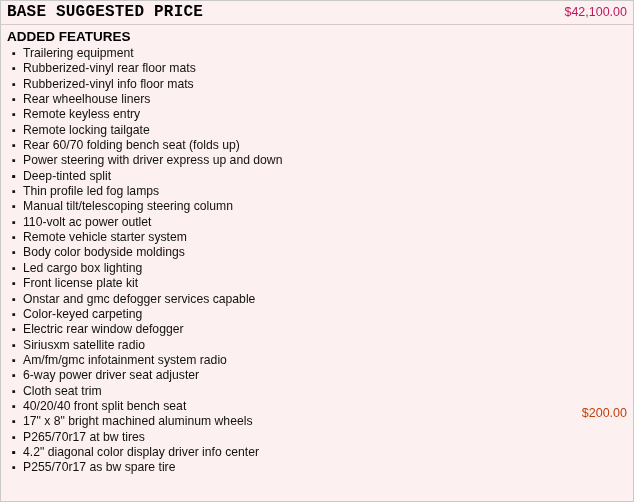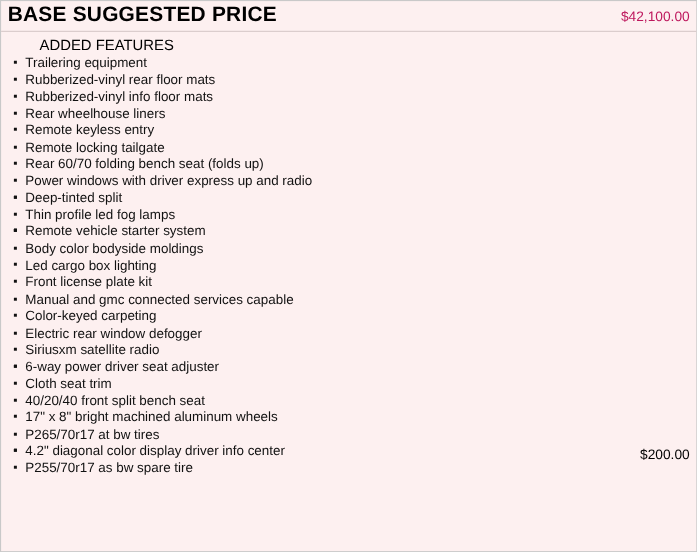--- a/index.html
+++ b/index.html
@@ -22,41 +22,41 @@
     border: 1px solid #c9c9c9;
     background: #fdf0f0;
   }
   .price-row {
     display: flex;
     align-items: baseline;
     justify-content: space-between;
     padding: 2px 6px 0 6px;
   }
   .price-row .title {
-    font-size: 19px;
+    font-size: 16px;
     font-weight: bold;
     letter-spacing: 0.2px;
     color: #000000;
+    font-family: Liberation Mono, monospace;
   }
   .price-row .amount {
     font-size: 12.5px;
     color: #be185d;
     white-space: nowrap;
   }
   .rule {
     height: 1px;
     background: #d8c9c9;
     margin: 3px 0 0 0;
   }
   .section-title {
     font-size: 13.5px;
-    font-weight: normal;
+    font-weight: bold;
     color: #000000;
     padding: 4px 6px 2px 6px;
-    margin-left: 29px;
   }
   .features {
     list-style: none;
     margin: 0;
     padding: 0 6px 0 6px;
   }
   .features li {
     position: relative;
     font-size: 12.2px;
     line-height: 15.35px;
@@ -69,21 +69,21 @@
     left: 5px;
     top: 0;
     font-size: 11px;
     line-height: 15.35px;
     color: #111111;
   }
   .side-price {
     position: absolute;
     right: 6px;
     font-size: 12.5px;
-    color: #000000;
+    color: #c2410c;
     white-space: nowrap;
   }
 </style>
 </head>
 <body>
 
 <div class="sheet">
 
   <div class="price-row">
     <div class="title">BASE SUGGESTED PRICE</div>
@@ -95,35 +95,35 @@
   <div class="section-title">ADDED FEATURES</div>
 
   <ul class="features" id="feature-list">
       <li><span class="bullet">▪</span><span>Trailering equipment</span></li>
       <li><span class="bullet">▪</span><span>Rubberized-vinyl rear floor mats</span></li>
       <li><span class="bullet">▪</span><span>Rubberized-vinyl info floor mats</span></li>
       <li><span class="bullet">▪</span><span>Rear wheelhouse liners</span></li>
       <li><span class="bullet">▪</span><span>Remote keyless entry</span></li>
       <li><span class="bullet">▪</span><span>Remote locking tailgate</span></li>
       <li><span class="bullet">▪</span><span>Rear 60/70 folding bench seat (folds up)</span></li>
-      <li><span class="bullet">▪</span><span>Power windows with driver express up and radio</span></li>
+      <li><span class="bullet">▪</span><span>Power steering with driver express up and down</span></li>
       <li><span class="bullet">▪</span></li>
       <li><span class="bullet">▪</span><span>Deep-tinted split</span></li>
       <li><span class="bullet">▪</span><span>Thin profile led fog lamps</span></li>
-      <li><span class="bullet">▪</span></li>
-      <li><span class="bullet">▪</span></li>
+      <li><span class="bullet">▪</span><span>Manual tilt/telescoping steering column</span></li>
+      <li><span class="bullet">▪</span><span>110-volt ac power outlet</span></li>
       <li><span class="bullet">▪</span><span>Remote vehicle starter system</span></li>
       <li><span class="bullet">▪</span><span>Body color bodyside moldings</span></li>
       <li><span class="bullet">▪</span><span>Led cargo box lighting</span></li>
       <li><span class="bullet">▪</span><span>Front license plate kit</span></li>
-      <li><span class="bullet">▪</span><span>Manual and gmc connected services capable</span></li>
+      <li><span class="bullet">▪</span><span>Onstar and gmc defogger services capable</span></li>
       <li><span class="bullet">▪</span><span>Color-keyed carpeting</span></li>
       <li><span class="bullet">▪</span><span>Electric rear window defogger</span></li>
       <li><span class="bullet">▪</span><span>Siriusxm satellite radio</span></li>
-      <li><span class="bullet">▪</span></li>
+      <li><span class="bullet">▪</span><span>Am/fm/gmc infotainment system radio</span></li>
       <li><span class="bullet">▪</span><span>6-way power driver seat adjuster</span></li>
       <li><span class="bullet">▪</span><span>Cloth seat trim</span></li>
       <li><span class="bullet">▪</span><span>40/20/40 front split bench seat</span></li>
       <li><span class="bullet">▪</span><span>17" x 8" bright machined aluminum wheels</span></li>
       <li><span class="bullet">▪</span><span>P265/70r17 at bw tires</span></li>
       <li><span class="bullet">▪</span></li>
       <li><span class="bullet">▪</span><span>4.2" diagonal color display driver info center</span></li>
       <li><span class="bullet">▪</span><span>P255/70r17 as bw spare tire</span></li>
     </ul>
 

